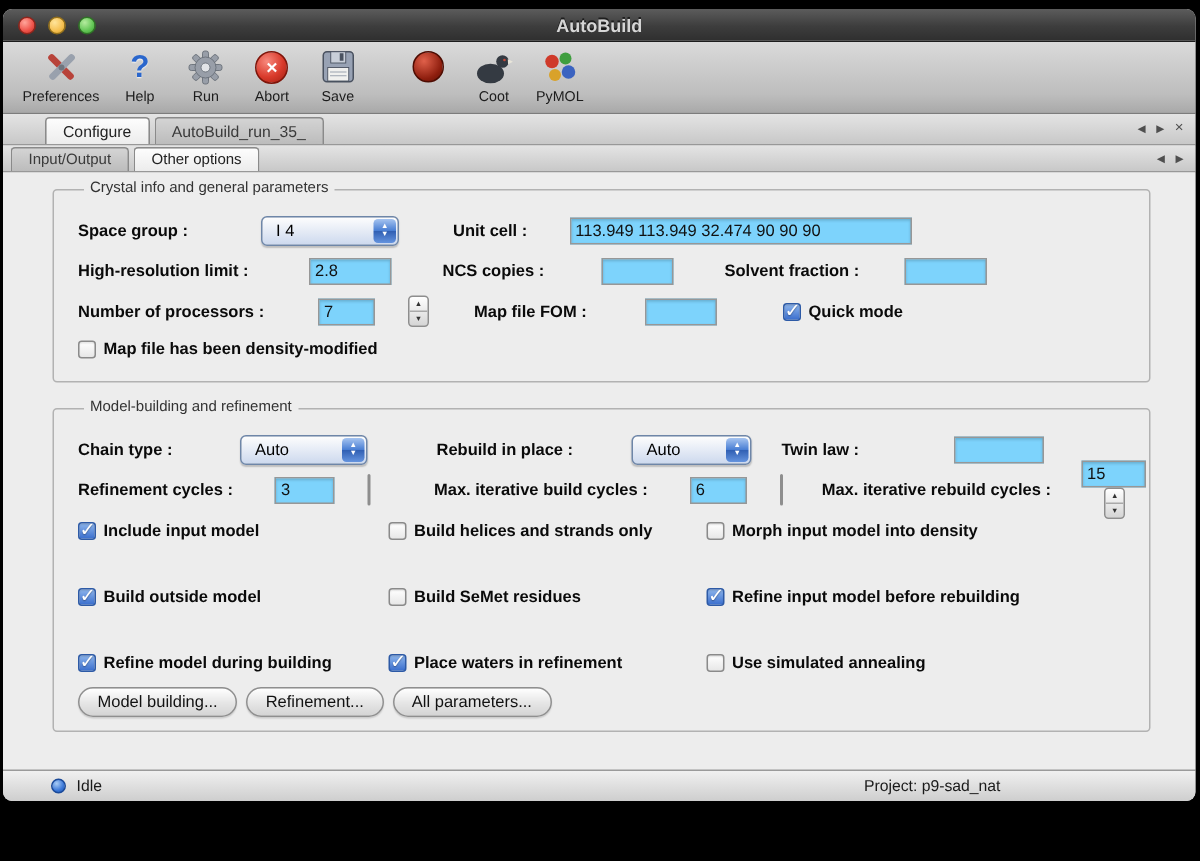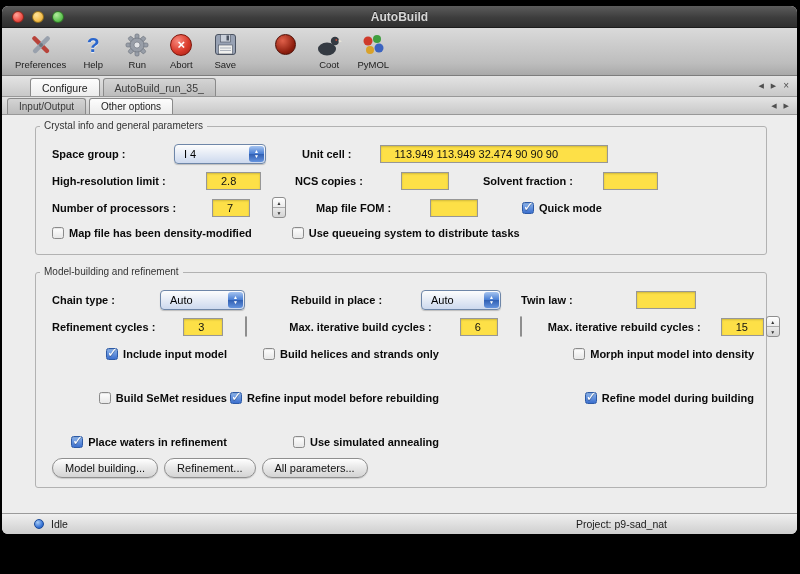--- a/index.html
+++ b/index.html
@@ -69,36 +69,36 @@
 
   
   .content { flex:1 1 auto; background:#ededed; position:relative; padding-top:11px; }
 
   .group {
     position:relative; margin:0 30px 0 33px; border:1px solid #b2b2b2; border-radius:3px;
     padding:13px 12px 9px 16px; background:#ededed;
   }
   .group + .group { margin-top:17px; }
   .group-title {
-    position:absolute; top:-7px; left:4px; background:#ededed; padding:0 4px;
+    position:absolute; top:-7px; left:20px; background:#ededed; padding:0 4px;
     font-size:10px; color:#333; white-space:nowrap;
   }
 
   .frow { display:flex; align-items:center; height:27px;gap:20px; }
   .flabel { font-weight:bold; font-size:11px; color:#0a0a0a; white-space:nowrap; }
   .lw-sg { width:102px; } .lw-hr { width:126px; } .lw-np { width:132px; }
   .lw-ncs { width:82px; margin-left:14px; } .lw-sf { width:96px; margin-left:14px; }
   .lw-mf { width:90px; margin-left:10px; }
   .lw-ct { width:88px; } .lw-rip { width:110px; margin-left:26px; }
   .lw-rc { width:111px; } .lw-mbc { width:152px; margin-left:22px; }
 
   .tf {
-    height:18px; border:1px solid #979797; background:#fde047; font-size:11px;
+    height:18px; border:1px solid #979797; background:#7dd3fc; font-size:11px;
     font-family:"Liberation Sans","DejaVu Sans",sans-serif;
-    padding:0 14px; box-shadow:inset 0 1px 2px rgba(0,0,0,.18); color:#111;
+    padding:0 3px; box-shadow:inset 0 1px 2px rgba(0,0,0,.18); color:#111;
   }
 
   .popup {
     position:relative; height:20px; border:1px solid #6e86a8; border-radius:4px;
     background:linear-gradient(180deg,#fdfdfd,#cdd9ee);
     box-shadow:0 1px 1px rgba(0,0,0,.2);
     display:inline-flex; align-items:center; padding:0 20px 0 9px;
     font-size:11px; color:#000; cursor:default;
   }
   .popup-arrows {
@@ -111,21 +111,21 @@
 
   .stepper {
     width:14px; height:21px; margin-left:2px; border:1px solid #8e8e8e; border-radius:3px;
     background:linear-gradient(180deg,#fff,#d5d5d5); overflow:hidden;
     display:flex; flex-direction:column;
   }
   .stepper span { flex:1; display:flex; align-items:center; justify-content:center; font-size:5px; color:#333; }
   .stepper span:first-child { border-bottom:1px solid #a9a9a9; }
   .stepper .up::after { content:"▲"; } .stepper .dn::after { content:"▼"; }
 
-  .cbwrap { display:flex; align-items:center; cursor:default;justify-content:flex-end; }
+  .cbwrap { display:flex; align-items:center; cursor:default; }
   .cb {
     width:12px; height:12px; flex:0 0 12px; border:1px solid #8a8a8a; border-radius:2.5px;
     background:linear-gradient(180deg,#fff,#e7e7e7); position:relative;
     box-shadow:inset 0 1px 1px rgba(0,0,0,.1);
   }
   .cb.checked { background:linear-gradient(180deg,#8db5ec,#3b6fce); border-color:#2d5aa6; }
   .cb.checked::after {
     content:"✓"; position:absolute; left:0px; top:-4px; color:#fff; font-size:13px; font-weight:bold;
     text-shadow:0 1px 1px rgba(0,0,0,.35);
   }
@@ -137,21 +137,21 @@
   }
 
   .btnrow { margin-top:10px; display:flex; gap:6px; }
   .mac-btn {
     height:20px; padding:0 12px; border-radius:10px; border:1px solid #8f8f8f;
     background:linear-gradient(180deg,#ffffff,#e7e7e7 50%,#d4d4d4);
     font-size:11px; color:#111; font-family:"Liberation Sans","DejaVu Sans",sans-serif;
     box-shadow:0 1px 1px rgba(0,0,0,.15); cursor:default;
   }
 
-  .push-right { margin-left:auto; margin-right:58px; display:flex; align-items:center; }
+  .push-right { margin-left:auto; margin-right:58px; display:flex; align-items:center;flex-direction:column; }
   .ml6 { margin-left:6px; } .ml8 { margin-left:8px; } .ml4 { margin-left:4px; }
   .ml20 { margin-left:20px; } .ml24 { margin-left:24px; } .ml16 { margin-left:16px; }
 
   
   .statusbar {
     height:21px; flex:0 0 21px; position:relative;
     background:linear-gradient(180deg,#f0f0f0,#cecece);
     border-top:1px solid #9a9a9a;
     display:flex; align-items:center; padding-left:32px; font-size:10.5px; color:#1a1a1a;
   }
@@ -321,24 +321,20 @@
           <div class="cbwrap ml24">
             <span class="cb checked"></span>
             <span class="cblabel">Quick mode</span>
           </div>
         </div>
 
         <div class="frow" style="height:24px">
           <div class="cbwrap">
             <span class="cb"></span>
             <span class="cblabel">Map file has been density-modified</span>
-          </div>
-          <div class="cbwrap ml20">
-            <span class="cb"></span>
-            <span class="cblabel">Use queueing system to distribute tasks</span>
           </div>
         </div>
       </div>
 
       <div class="group">
         <span class="group-title">Model-building and refinement</span>
 
         <div class="frow">
           <span class="flabel lw-ct">Chain type :</span>
           <div class="popup" style="width:85px">
@@ -386,20 +382,24 @@
           </div>
           <div class="cbwrap">
             <span class="cb"></span>
             <span class="cblabel">Build helices and strands only</span>
           </div>
           <div class="cbwrap">
             <span class="cb"></span>
             <span class="cblabel">Morph input model into density</span>
           </div>
           <div class="cbwrap">
+            <span class="cb checked"></span>
+            <span class="cblabel">Build outside model</span>
+          </div>
+          <div class="cbwrap">
             <span class="cb"></span>
             <span class="cblabel">Build SeMet residues</span>
           </div>
           <div class="cbwrap">
             <span class="cb checked"></span>
             <span class="cblabel">Refine input model before rebuilding</span>
           </div>
           <div class="cbwrap">
             <span class="cb checked"></span>
             <span class="cblabel">Refine model during building</span>

